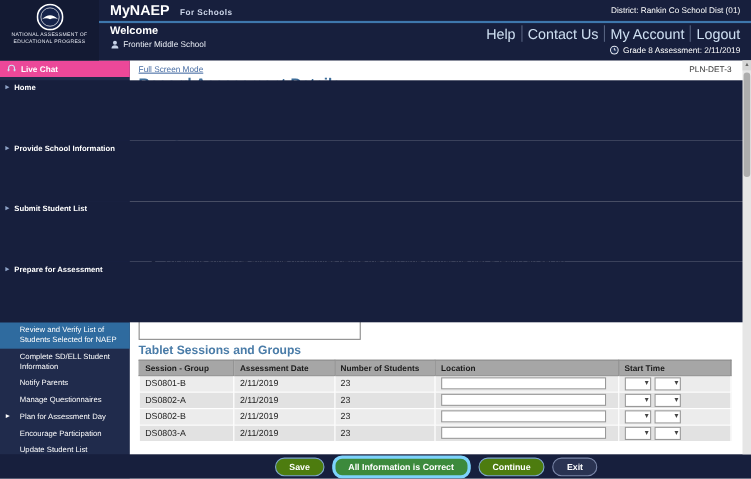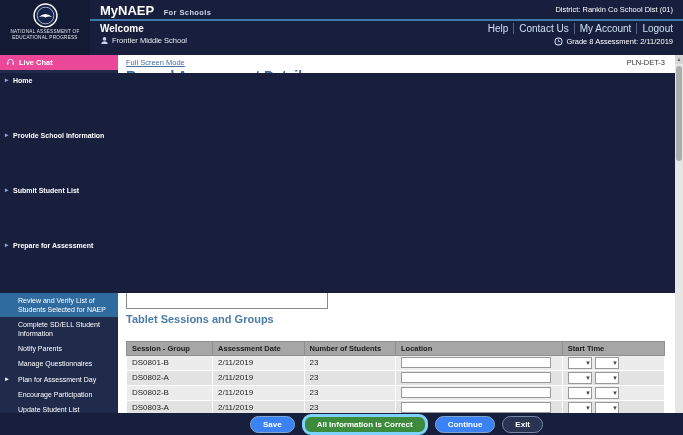--- a/index.html
+++ b/index.html
@@ -15,21 +15,21 @@
   .top-right { flex:1; display:flex; flex-direction:column; }
   .row1 { height:21px; display:flex; align-items:center; justify-content:space-between; padding:0 10px; border-bottom:2px solid #3e77ad; }
   .appname { color:#fff; font-size:13px; font-weight:bold; }
   .tagline { color:#cdd6ea; font-size:7.5px; font-weight:bold; margin-left:5px; letter-spacing:.4px; }
   .district { color:#fff; font-size:7.5px; }
   .row2 { flex:1; display:flex; justify-content:space-between; padding:2px 10px 0 10px; }
   .welcome { color:#fff; font-size:10px; font-weight:bold; }
   .school { display:flex; align-items:flex-end; gap:3px; color:#e9edf5; font-size:7.5px; margin-top:2px; }
   .links-block { text-align:right; }
   .nav-links { display:flex; justify-content:flex-end; }
-  .nav-links a { color:#cfe0f2; font-size:10px; padding:0 5px; border-right:1px solid #55617f; text-decoration:none; }
+  .nav-links a { color:#cfe0f2; font-size:13px; padding:0 5px; border-right:1px solid #55617f; text-decoration:none; }
   .nav-links a:last-child { border-right:none; padding-right:0; }
   .assessment { display:flex; align-items:center; gap:3px; justify-content:flex-end; color:#fff; font-size:7.5px; margin-top:3px; }
 
   
   .sidebar { position:absolute; top:55px; left:0; width:118px; height:380px; background:#202b4c; z-index:4; }
   .live-chat { height:15px; background:#ec4899; color:#fff; font-size:7.5px; font-weight:bold; display:flex; align-items:center; gap:4px; padding:0 6px; cursor:pointer; }
   .side-nav { padding-top:3px; }
   .side-item { position:relative; color:#fff; font-size:7px; font-weight:bold; padding:3px 4px 3px 13px; line-height:1.3; cursor:pointer; }
   .side-item.sub { font-weight:normal; padding-left:18px; }
   .side-item.active { background:#2f6b9f; }
@@ -44,36 +44,36 @@
   .page-title { color:#3e6d99; font-size:14px; font-weight:bold; margin-top:1px; }
   .rule { border:none; border-top:1px solid #c5c5c5; margin:2px 0 4px; }
   .body-text { font-size:8.5px; color:#222; margin:1px 0; line-height:1.2; }
   .section-heading { color:#4a7ca8; font-size:11px; font-weight:bold; margin:4px 0 1px; }
   ul.bullets { margin:1px 0 2px 0; padding-left:24px; }
   ul.bullets li { font-size:8.5px; color:#222; line-height:1.15; margin:1px 0; }
   .link { color:#2a5fa5; text-decoration:underline; }
   .lunch-textarea { display:block; width:202px; height:30px; margin-top:2px; border:1px solid #8a8a8a; font-family:"Liberation Sans",sans-serif; font-size:8.5px; resize:none; }
 
   
-  .sessions-table { width:100%; border-collapse:collapse; margin-top:16px; }
+  .sessions-table { width:100%; border-collapse:collapse; margin-top:2px; }
   .sessions-table th { background:#a6a6a6; color:#1a1a1a; font-size:7.5px; text-align:left; padding:2px 5px; font-weight:bold; border:1px solid #8f8f8f; }
   .sessions-table td { font-size:8px; color:#222; padding:1px 5px; border:1px solid #fff; background:#ececec; }
   .sessions-table tbody tr:nth-child(even) td { background:#e2e2e2; }
   .sessions-table th:nth-child(1){width:16%} .sessions-table th:nth-child(2){width:17%}
   .sessions-table th:nth-child(3){width:17%} .sessions-table th:nth-child(4){width:31%}
   .sessions-table th:nth-child(5){width:19%}
   .loc-input { width:96%; height:11px; border:1px solid #999; background:#fff; font-size:7.5px; }
   .sel-wrap { position:relative; display:inline-block; width:24px; height:12px; margin-right:3px; vertical-align:middle; }
   .sel-wrap select { width:100%; height:100%; font-size:7px; border:1px solid #999; background:#fff; -webkit-appearance:none; appearance:none; padding:0 8px 0 2px; }
   .sel-wrap::after { content:"▾"; position:absolute; right:2px; top:0; font-size:7px; color:#444; pointer-events:none; line-height:12px; }
 
   
   .footer { position:absolute; bottom:0; left:0; width:683px; height:22px; background:#171f3d; display:flex; align-items:center; justify-content:center; gap:7px; padding-left:110px; z-index:6; }
   .btn { border-radius:9px; color:#fff; font-size:8px; font-weight:bold; padding:3px 12px; cursor:pointer; font-family:"Liberation Sans",sans-serif; }
-  .btn-save, .btn-continue { background:#3b82f6; border:1px solid #7ea8cc; }
+  .btn-save, .btn-continue { background:#4d7c0f; border:1px solid #7ea8cc; }
   .btn-confirm { background:#3c8a3c; border:3px solid #7dd3fc; }
   .btn-exit { background:#2a3352; border:1px solid #7a86a8; }
 
   
   .scrollbar { position:absolute; top:55px; right:0; width:8px; height:358px; background:#e6e6e6; z-index:7; cursor:pointer; }
   .scroll-arrow { width:8px; height:9px; font-size:5px; color:#666; text-align:center; line-height:9px; background:#d6d6d6; }
   .scroll-arrow.up::before { content:"▲"; }
   .scroll-thumb { position:absolute; top:11px; left:1px; width:6px; height:95px; background:#adadad; border-radius:3px; cursor:grab; }
 </style>
 </head>

